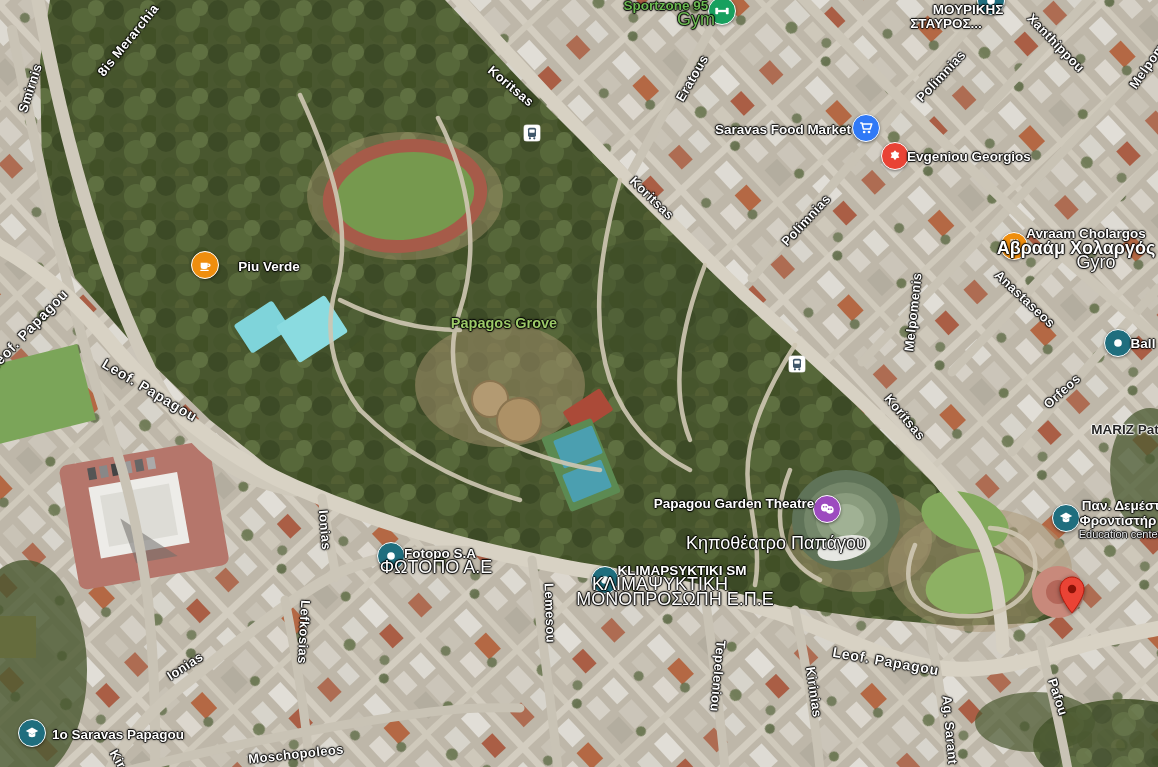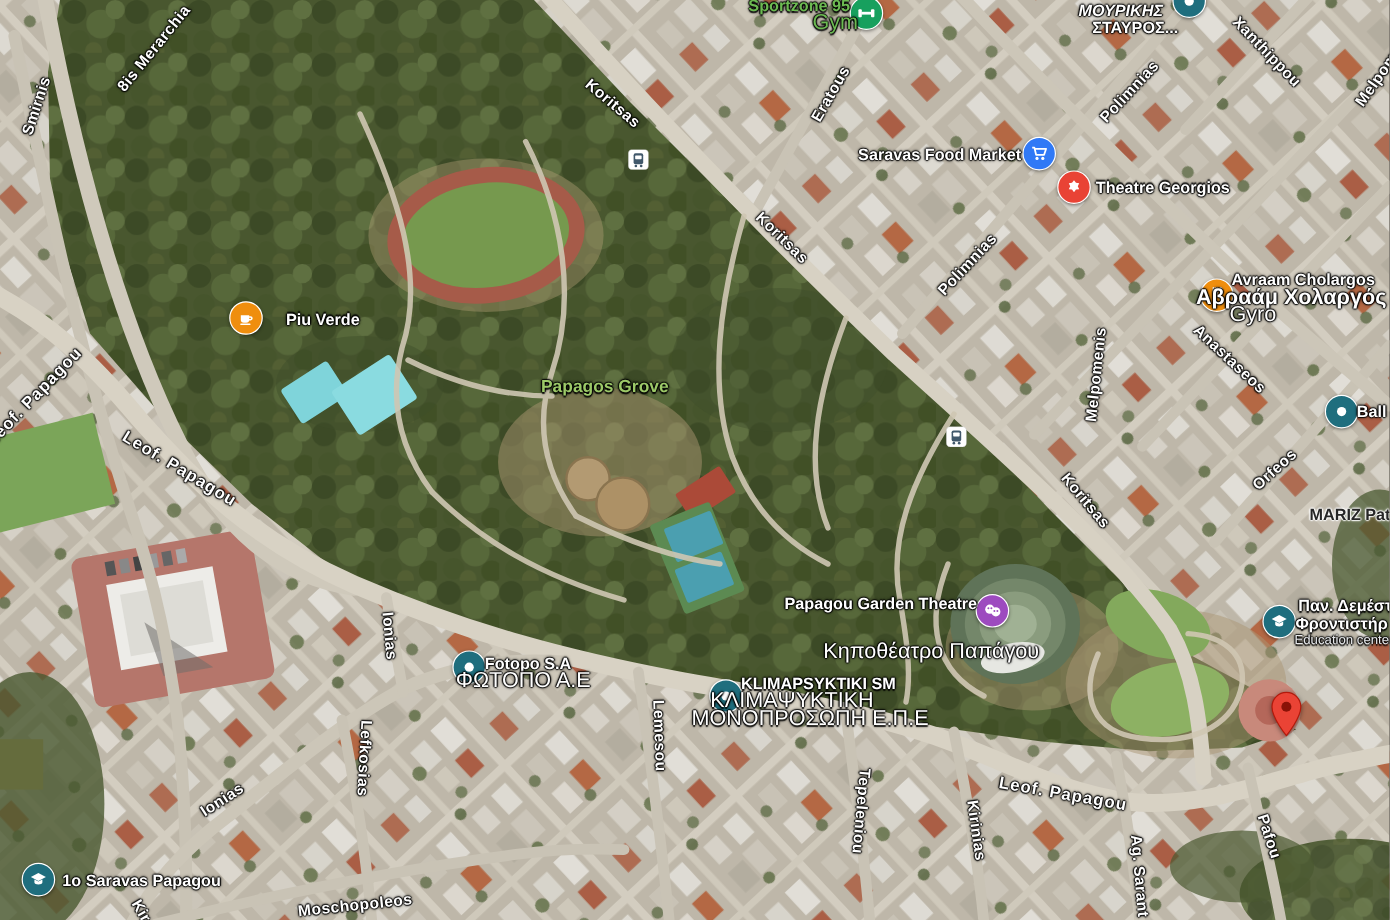--- a/index.html
+++ b/index.html
@@ -222,49 +222,49 @@
           </g>
         </svg>
       </div>
       <div class="poi-line poi-name green" style="left: 666px; top: 5px; transform: translate(-50%, -50%);">Sportzone 95</div>
       <div class="poi-line poi-sub green" style="left: 696px; top: 19px; transform: translate(-50%, -50%);">Gym</div>
       <div class="poi-icon" style="background: rgb(31, 110, 126); left: 991px; top: 1px; transform: translate(-50%, -50%);">
         <svg viewBox="0 0 24 24">
           <circle cx="12" cy="12" r="4.6" fill="#fff"></circle>
         </svg>
       </div>
-      <div class="poi-line poi-name" style="left: 934px; top: 9px; transform: translate(-50%, -50%); font-style: italic;">ΜΟΥΡΙΚΗΣ</div>
+      <div class="poi-line poi-name" style="left: 968px; top: 9px; transform: translate(-50%, -50%);">ΜΟΥΡΙΚΗΣ</div>
       <div class="poi-line poi-name" style="left: 946px; top: 23px; transform: translate(-50%, -50%);">ΣΤΑΥΡΟΣ...</div>
       <div class="poi-icon" style="background: rgb(48, 121, 246); left: 866px; top: 128px; transform: translate(-50%, -50%);">
         <svg viewBox="0 0 24 24">
           <path d="M5 6h2.2l1.7 7.2h8l2-6H8.3" fill="none" stroke="#fff" stroke-width="1.8" stroke-linejoin="round"></path>
           <circle cx="9.8" cy="16.8" r="1.6" fill="#fff"></circle>
           <circle cx="15.6" cy="16.8" r="1.6" fill="#fff"></circle>
         </svg>
       </div>
       <div class="poi-line poi-name" style="left: 783px; top: 129px; transform: translate(-50%, -50%);">Saravas Food Market</div>
       <div class="poi-icon" style="background: rgb(233, 67, 53); left: 895px; top: 156px; transform: translate(-50%, -50%);">
         <svg viewBox="0 0 24 24">
           <path fill="#fff" d="M12 5l2 2.6 3.2.4-1.4 3 1.4 3-3.2.4L12 17l-2-2.6-3.2-.4 1.4-3-1.4-3 3.2-.4z"></path>
         </svg>
       </div>
-      <div class="poi-line poi-name" style="left: 969px; top: 156px; transform: translate(-50%, -50%);">Theatre Georgios</div>
+      <div class="poi-line poi-name" style="left: 969px; top: 156px; transform: translate(-50%, -50%);">Evgeniou Georgios</div>
       <div class="poi-icon" style="background: rgb(239, 142, 14); left: 1014px; top: 246px; transform: translate(-50%, -50%);">
         <svg viewBox="0 0 24 24">
           <g stroke="#fff" stroke-width="1.6" stroke-linecap="round" fill="none">
             <path d="M8.6 4.5v4.2a2 2 0 0 0 4 0V4.5"></path>
             <path d="M10.6 4.5V19"></path>
             <path d="M15.8 4.5V19"></path>
             <path d="M15.8 4.5c1.8 1.2 2.4 4.6 1 6.8"></path>
           </g>
         </svg>
       </div>
       <div class="poi-line poi-name" style="left: 1086px; top: 233px; transform: translate(-50%, -50%);">Avraam Cholargos</div>
       <div class="poi-line poi-sub" style="left: 1076px; top: 248px; transform: translate(-50%, -50%); font-weight: bold;">Αβραάμ Χολαργός</div>
-      <div class="poi-line poi-sub" style="left: 1044px; top: 262px; transform: translate(-50%, -50%);">Gyro</div>
+      <div class="poi-line poi-sub" style="left: 1096px; top: 262px; transform: translate(-50%, -50%);">Gyro</div>
       <div class="poi-icon" style="background: rgb(239, 142, 14); left: 205px; top: 265px; transform: translate(-50%, -50%);">
         <svg viewBox="0 0 24 24">
           <g fill="#fff">
             <path d="M6.8 9.2h8.4v4.6a3 3 0 0 1-3 3h-2.4a3 3 0 0 1-3-3z"></path>
             <path d="M15 10.2h1.6a2.1 2.1 0 0 1 0 4.2H15v-1.5h1.5a.6.6 0 0 0 0-1.2H15z"></path>
             <rect x="6.2" y="17.6" width="10.4" height="1.5" rx=".75"></rect>
           </g>
         </svg>
       </div>
       <div class="poi-line poi-name" style="left: 251px; top: 266px; transform: translate(-50%, -50%); padding-left: 36px;">Piu Verde</div>

